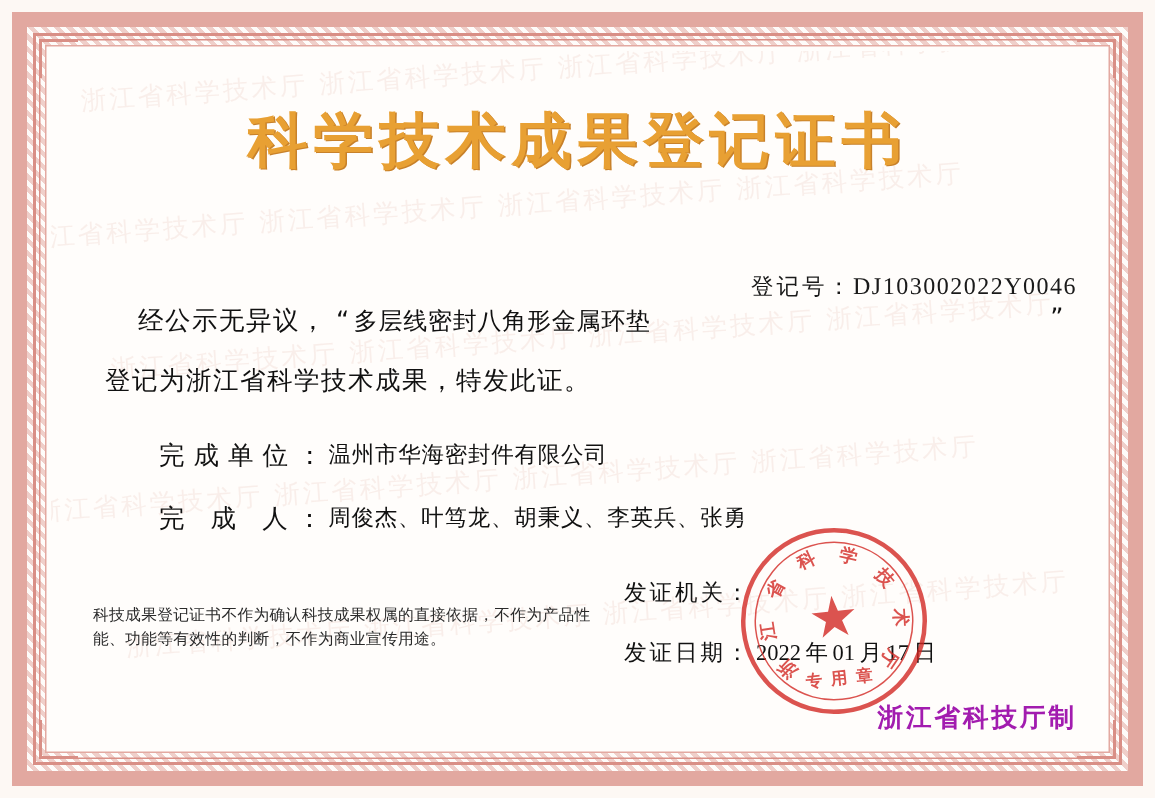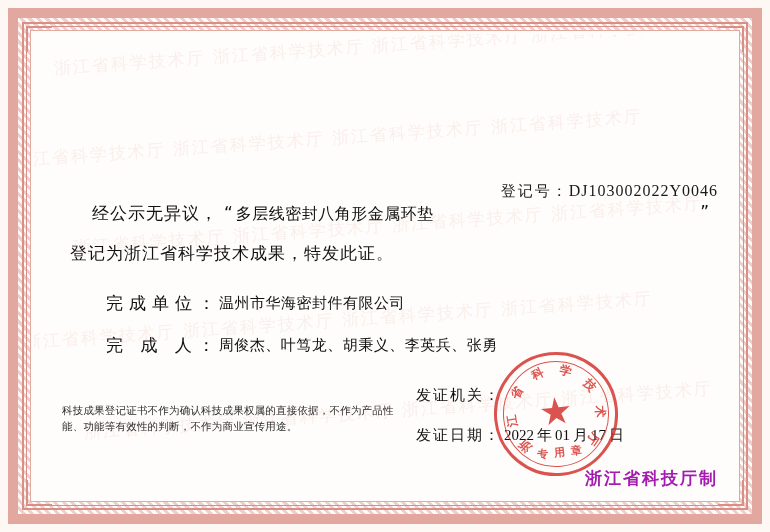--- a/index.html
+++ b/index.html
@@ -292,20 +292,21 @@
   <div class="watermark">
     <div class="wm-row wm-1">浙江省科学技术厅  浙江省科学技术厅  浙江省科学技术厅  浙江省科学技术厅</div>
     <div class="wm-row wm-2">浙江省科学技术厅  浙江省科学技术厅  浙江省科学技术厅  浙江省科学技术厅</div>
     <div class="wm-row wm-3">浙江省科学技术厅  浙江省科学技术厅  浙江省科学技术厅  浙江省科学技术厅</div>
     <div class="wm-row wm-4">浙江省科学技术厅  浙江省科学技术厅  浙江省科学技术厅  浙江省科学技术厅</div>
     <div class="wm-row wm-5">浙江省科学技术厅  浙江省科学技术厅  浙江省科学技术厅  浙江省科学技术厅</div>
   </div>
 
   <div class="content">
 
+    <div class="title">科学技术成果登记证书</div>
 
     <div class="reg-no">
       <span class="label">登记号：</span><span class="value">DJ103002022Y0046</span>
     </div>
 
     <div class="para1">
       <span class="quote-close">”</span><span>经公示无异议，</span><span class="quote-open">“</span><span class="achievement">多层线密封八角形金属环垫</span>
     </div>
 
     <div class="para2">登记为浙江省科学技术成果，特发此证。</div>

